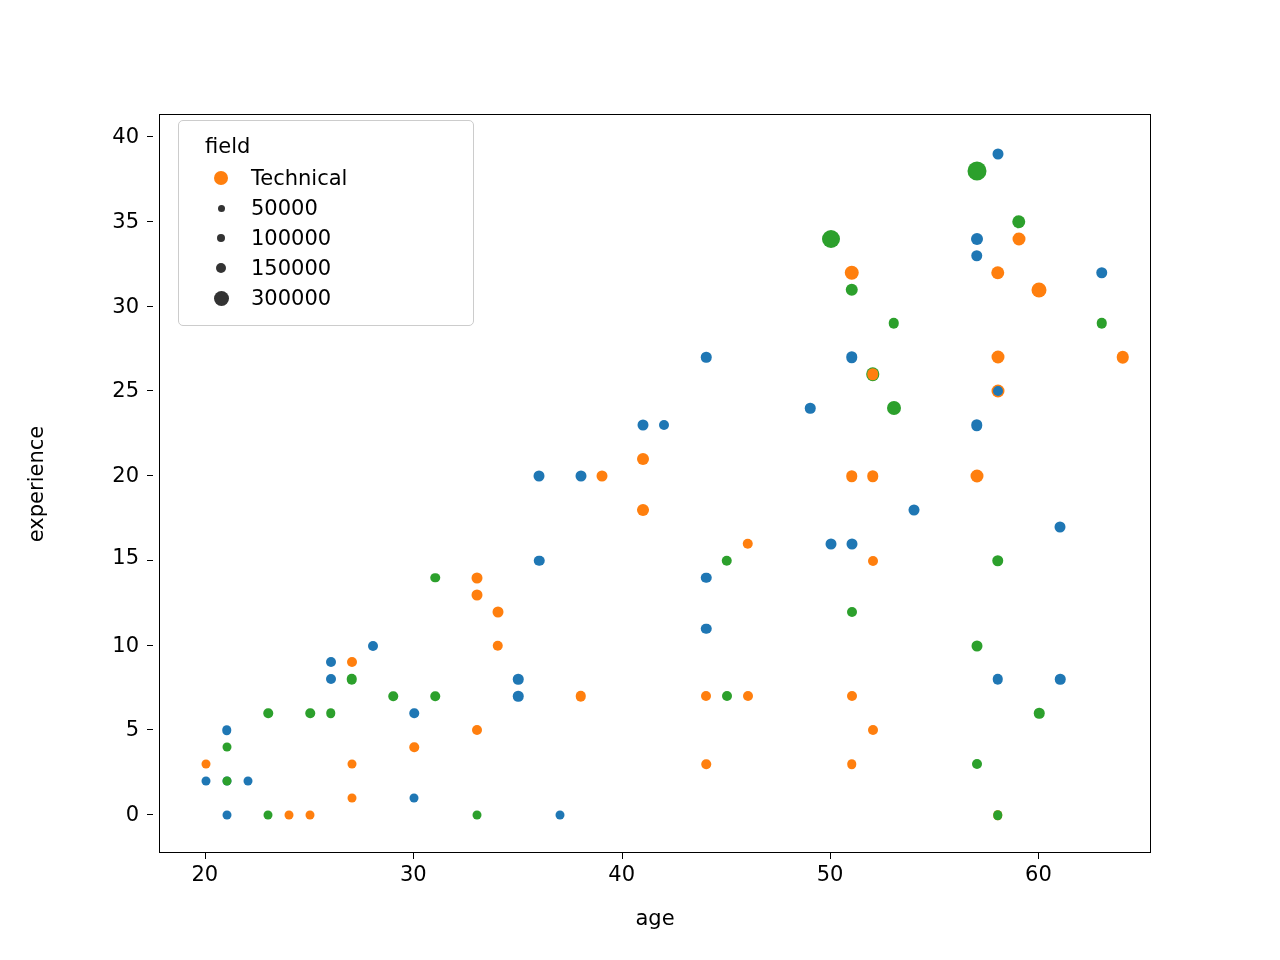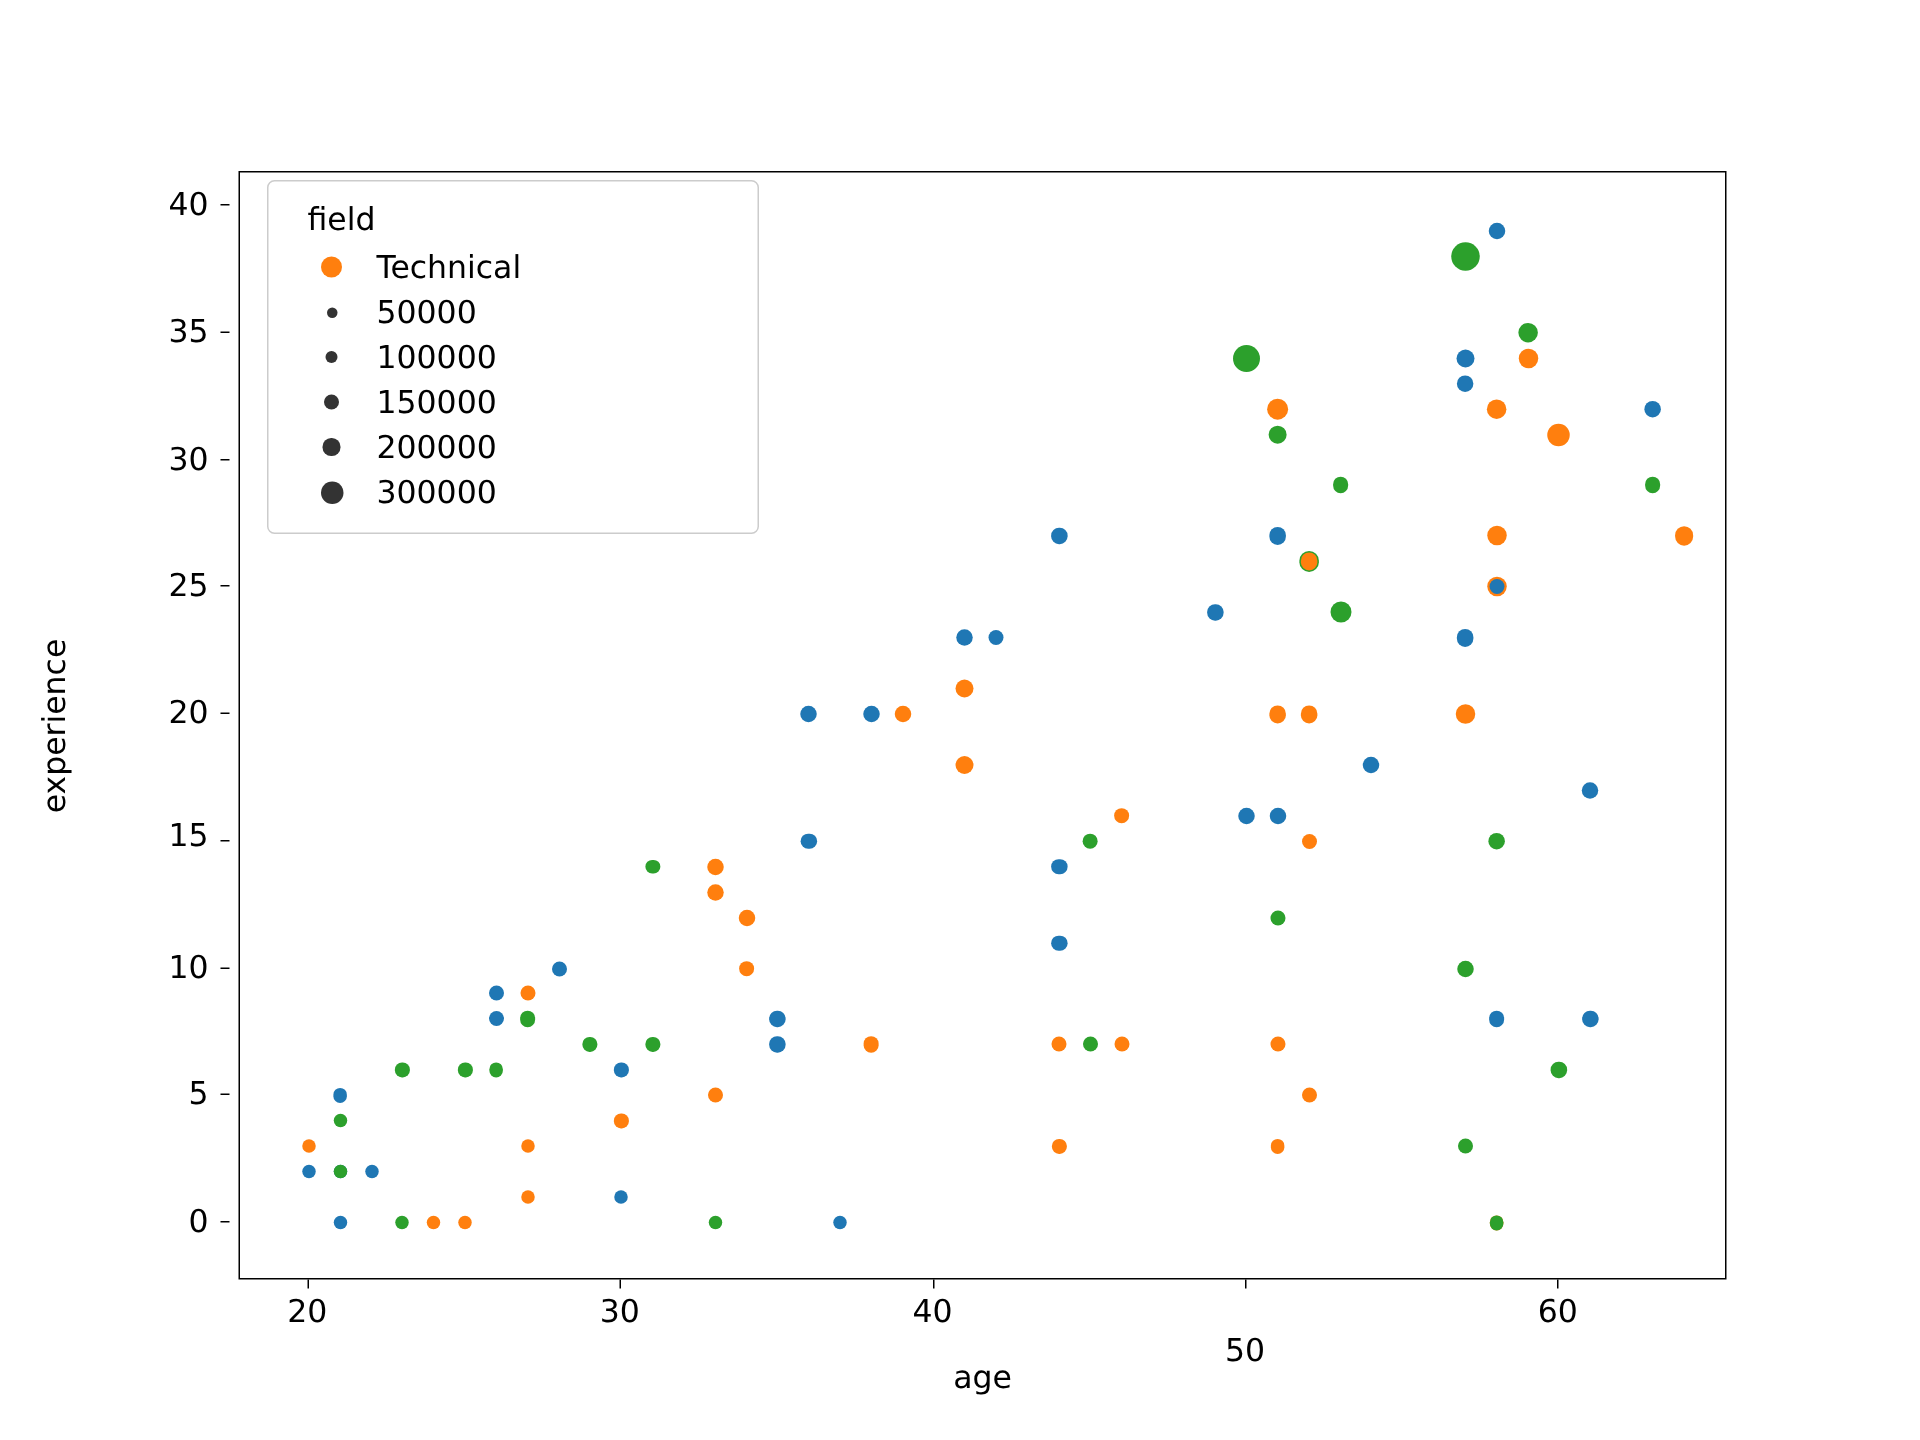--- a/index.html
+++ b/index.html
@@ -23,21 +23,21 @@
   #xlabel{position:absolute;left:655px;top:906px;transform:translateX(-50%);
           font-size:21px;color:#000;}
   #ylabel{position:absolute;left:36px;top:484px;
           transform:translate(-50%,-50%) rotate(-90deg);
           font-size:21px;color:#000;white-space:nowrap;}
 
   
   .pt{position:absolute;border-radius:50%;transform:translate(-50%,-50%);}
 
   
-  #legend{position:absolute;left:178px;top:120px;width:328px;
+  #legend{position:absolute;left:178px;top:120px;width:296px;
           background:#ffffff;border:1.1px solid #cccccc;border-radius:5px;
           box-sizing:border-box;padding:10px 12px 12px 12px;}
   .legend-title{font-size:21px;color:#000;margin:0 0 2px 14px;line-height:30px;}
   .legend-row{display:flex;align-items:center;height:30px;}
   .legend-swatch{width:60px;display:flex;align-items:center;justify-content:center;flex:none;}
   .legend-dot{border-radius:50%;}
   .legend-label{font-size:21px;color:#000;white-space:nowrap;}
 </style>
 </head>
 <body>
@@ -148,21 +148,21 @@
   </div>
 
   <div id="xticks-layer">
       <div class="xtick" style="left: 204.849px;"></div>
       <div class="xticklabel" style="left: 204.849px;">20</div>
       <div class="xtick" style="left: 413.252px;"></div>
       <div class="xticklabel" style="left: 413.252px;">30</div>
       <div class="xtick" style="left: 621.655px;"></div>
       <div class="xticklabel" style="left: 621.655px;">40</div>
       <div class="xtick" style="left: 830.059px;"></div>
-      <div class="xticklabel" style="left: 830.059px; margin-top: 26px;">50</div>
+      <div class="xticklabel" style="left: 830.059px;">50</div>
       <div class="xtick" style="left: 1038.46px;"></div>
       <div class="xticklabel" style="left: 1038.46px;">60</div>
     </div>
   <div id="yticks-layer">
       <div class="ytick" style="top: 814.016px;"></div>
       <div class="yticklabel" style="top: 814.016px;">0</div>
       <div class="ytick" style="top: 729.268px;"></div>
       <div class="yticklabel" style="top: 729.268px;">5</div>
       <div class="ytick" style="top: 644.521px;"></div>
       <div class="yticklabel" style="top: 644.521px;">10</div>
@@ -207,26 +207,20 @@
           <span class="legend-label">100000</span>
         </div>
         <div class="legend-row">
           <span class="legend-swatch">
             <span class="legend-dot" style="width: 10px; height: 10px; background: rgb(51, 51, 51);"></span>
           </span>
           <span class="legend-label">150000</span>
         </div>
         <div class="legend-row">
           <span class="legend-swatch">
-            <span class="legend-dot" style="width: 11.5px; height: 11.5px; background: rgb(51, 51, 51);"></span>
-          </span>
-          <span class="legend-label">200000</span>
-        </div>
-        <div class="legend-row">
-          <span class="legend-swatch">
             <span class="legend-dot" style="width: 15px; height: 15px; background: rgb(51, 51, 51);"></span>
           </span>
           <span class="legend-label">300000</span>
         </div>
       </div>
   </div>
 
 </div>
 
 </body></html>

